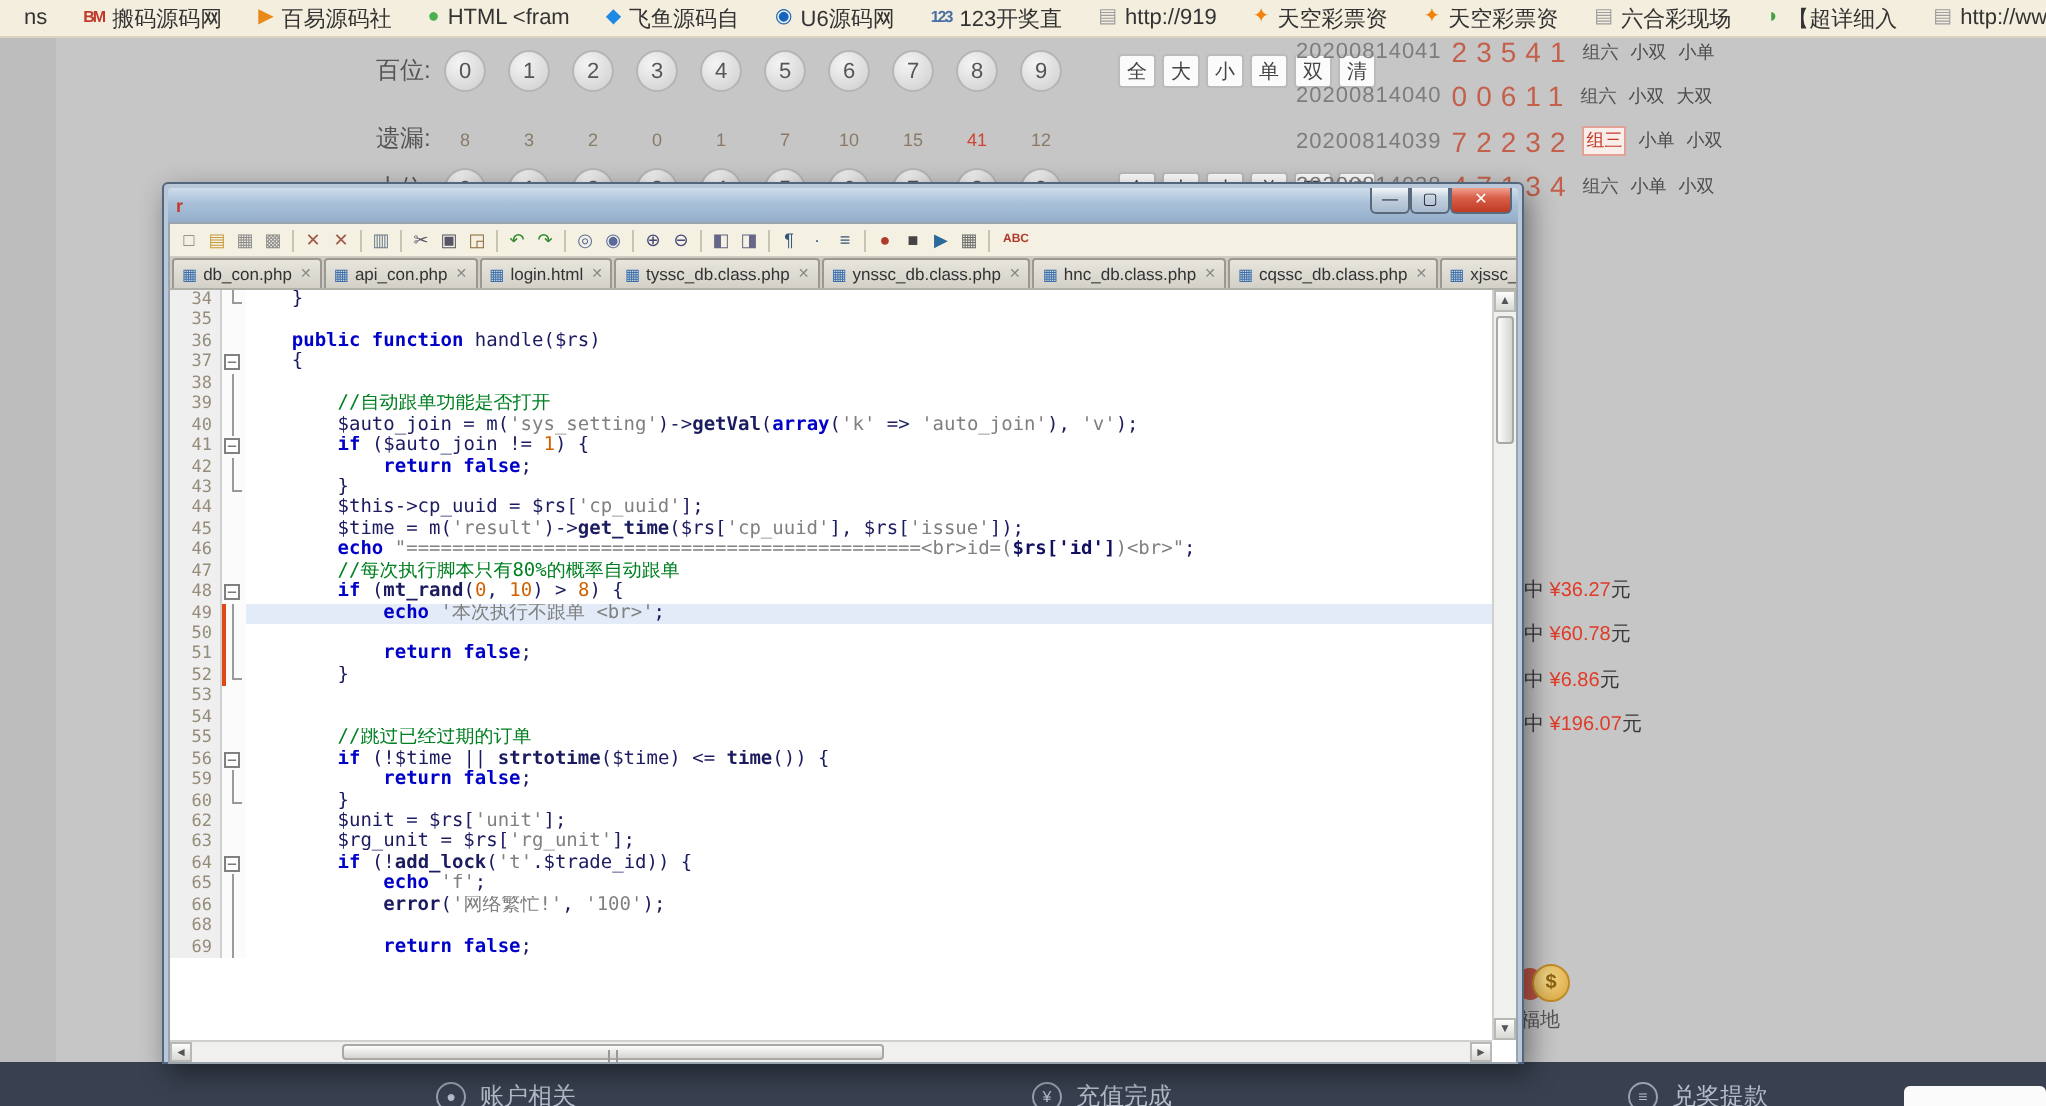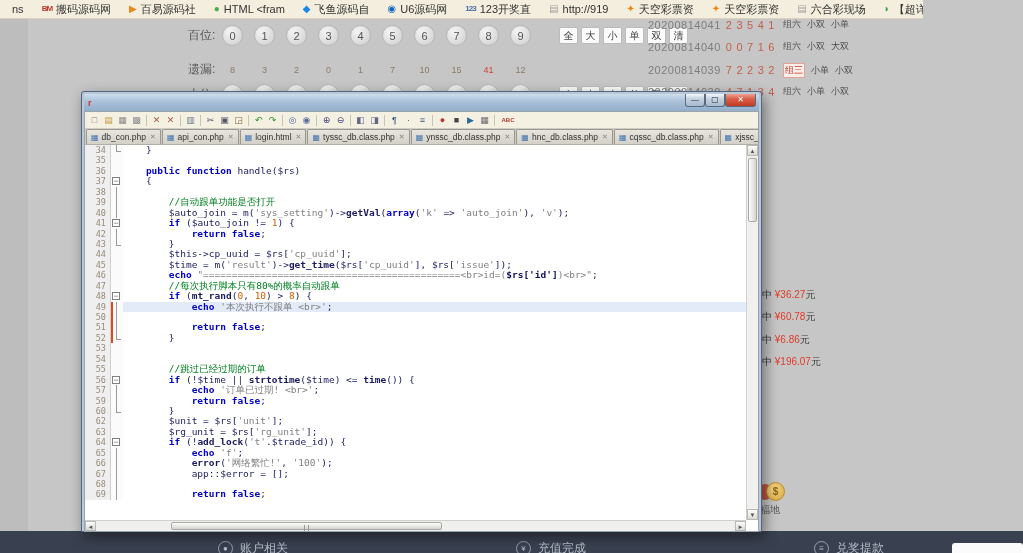--- a/index.html
+++ b/index.html
@@ -1,38 +1,38 @@
 <!DOCTYPE html>
 <html><head>
 <meta charset="utf-8">
 <style>
   *{margin:0;padding:0;box-sizing:border-box}
   html,body{width:1023px;height:553px;overflow:hidden;font-family:"Liberation Sans","DejaVu Sans",sans-serif;background:#c6c6c6;position:relative}
 
   
-  .bmbar{position:absolute;left:0;top:0;width:923px;height:19px;background:#f3eedd;border-bottom:1px solid #d8d2bf;display:flex;align-items:center;padding:0 4px;gap:2px;z-index:4;overflow:hidden}
+  .bmbar{position:absolute;left:0;top:0;width:1023px;height:19px;background:#f3eedd;border-bottom:1px solid #d8d2bf;display:flex;align-items:center;padding:0 4px;gap:2px;z-index:4;overflow:hidden}
   .bm-item{display:flex;align-items:center;gap:4px;padding:1px 8px;font-size:11px;color:#333;white-space:nowrap;cursor:pointer}
   .bm-ico{font-size:10px;line-height:10px;font-weight:bold}
   .bm-ico.txt{font-size:8px;letter-spacing:-1px}
 
   
   .leftstrip{position:absolute;left:0;top:19px;width:28px;height:534px;background:#bdbdbd}
   .betrow{position:absolute;display:flex;align-items:center}
   .betlabel{font-size:12px;color:#555;width:34px}
   .balls{display:flex;gap:11px}
   .ball{width:21px;height:21px;border-radius:50%;background:radial-gradient(circle at 35% 30%,#f4f4f4,#cdcdcd);border:1px solid #b5b5b5;color:#555;font-size:11px;display:flex;align-items:center;justify-content:center;cursor:pointer}
   .filters{display:flex;gap:3px;margin-left:28px}
   .fbtn{width:19px;height:17px;background:#fbfbfb;border:1px solid #bbb;border-radius:2px;font-size:10px;color:#444;display:flex;align-items:center;justify-content:center;cursor:pointer}
   .missvals{display:flex;gap:11px}
   .miss{width:21px;text-align:center;font-size:9px;color:#8a7b68}
   .miss.hot{color:#d04535}
 
   .rrow{position:absolute;left:648px;display:flex;align-items:center;font-size:10px;white-space:nowrap}
   .r-issue{color:#7d7d7d;font-size:11px;letter-spacing:.5px}
-  .r-digits{color:#c45f4a;font-size:11px;letter-spacing:4.5px;margin-left:5px}
+  .r-digits{color:#c45f4a;font-size:14px;letter-spacing:4.5px;margin-left:5px}
   .r-group{color:#555;font-size:9px;margin-left:4px}
   .r-group.hot{color:#c43a28;border:1px solid #e2a396;background:#faeeea;padding:0 1px}
   .r-tag{color:#4a4a4a;font-size:9px;margin-left:6px}
 
   .wrow{position:absolute;left:752px;font-size:10px;white-space:nowrap}
   .w-pre{color:#3a3a3a}
   .w-amt{color:#e03b28}
   .w-suf{color:#3a3a3a}
 
   .coin{position:absolute;left:758px;top:481px;width:30px;height:22px}
@@ -213,21 +213,21 @@
 <div id="results">
     <div class="rrow" style="top: 18px;">
       <span class="r-issue">20200814041</span>
       <span class="r-digits">23541</span>
       <span class="r-group">组六</span>
       <span class="r-tag">小双</span>
       <span class="r-tag">小单</span>
     </div>
     <div class="rrow" style="top: 40.45px;">
       <span class="r-issue">20200814040</span>
-      <span class="r-digits">00716</span>
+      <span class="r-digits">00611</span>
       <span class="r-group">组六</span>
       <span class="r-tag">小双</span>
       <span class="r-tag">大双</span>
     </div>
     <div class="rrow" style="top: 62.9px;">
       <span class="r-issue">20200814039</span>
       <span class="r-digits">72232</span>
       <span class="r-group hot">组三</span>
       <span class="r-tag">小单</span>
       <span class="r-tag">小双</span>
@@ -418,29 +418,27 @@
         <div class="cline"><span class="ln">47</span><span class="fold "></span><span class="ctext"><span class="seg-c">        //每次执行脚本只有80%的概率自动跟单</span></span></div>
         <div class="cline"><span class="ln">48</span><span class="fold box"><span class="fbox">–</span></span><span class="ctext"><span class="seg-d">        </span><span class="seg-k">if</span><span class="seg-d"> (</span><span class="seg-f">mt_rand</span><span class="seg-d">(</span><span class="seg-n">0</span><span class="seg-d">, </span><span class="seg-n">10</span><span class="seg-d">) &gt; </span><span class="seg-n">8</span><span class="seg-d">) {</span></span></div>
         <div class="cline cur"><span class="ln">49</span><span class="fold line chg"></span><span class="ctext"><span class="seg-d">            </span><span class="seg-k">echo </span><span class="seg-s">'本次执行不跟单 &lt;br&gt;'</span><span class="seg-d">;</span></span></div>
         <div class="cline"><span class="ln">50</span><span class="fold line chg"></span><span class="ctext"></span></div>
         <div class="cline"><span class="ln">51</span><span class="fold line chg"></span><span class="ctext"><span class="seg-d">            </span><span class="seg-k">return false</span><span class="seg-d">;</span></span></div>
         <div class="cline"><span class="ln">52</span><span class="fold end chg"></span><span class="ctext"><span class="seg-d">        }</span></span></div>
         <div class="cline"><span class="ln">53</span><span class="fold "></span><span class="ctext"></span></div>
         <div class="cline"><span class="ln">54</span><span class="fold "></span><span class="ctext"></span></div>
         <div class="cline"><span class="ln">55</span><span class="fold "></span><span class="ctext"><span class="seg-c">        //跳过已经过期的订单</span></span></div>
         <div class="cline"><span class="ln">56</span><span class="fold box"><span class="fbox">–</span></span><span class="ctext"><span class="seg-d">        </span><span class="seg-k">if</span><span class="seg-d"> (!$time || </span><span class="seg-f">strtotime</span><span class="seg-d">($time) &lt;= </span><span class="seg-f">time</span><span class="seg-d">()) {</span></span></div>
-        <div class="cline"><span class="ln">57</span><span class="fold line"></span><span class="ctext"><span class="seg-d">            </span><span class="seg-k">echo </span><span class="seg-s">'订单已过期! &lt;br&gt;'</span><span class="seg-d">;</span></span></div>
         <div class="cline"><span class="ln">59</span><span class="fold line"></span><span class="ctext"><span class="seg-d">            </span><span class="seg-k">return false</span><span class="seg-d">;</span></span></div>
         <div class="cline"><span class="ln">60</span><span class="fold end"></span><span class="ctext"><span class="seg-d">        }</span></span></div>
         <div class="cline"><span class="ln">62</span><span class="fold "></span><span class="ctext"><span class="seg-d">        $unit = $rs[</span><span class="seg-s">'unit'</span><span class="seg-d">];</span></span></div>
         <div class="cline"><span class="ln">63</span><span class="fold "></span><span class="ctext"><span class="seg-d">        $rg_unit = $rs[</span><span class="seg-s">'rg_unit'</span><span class="seg-d">];</span></span></div>
         <div class="cline"><span class="ln">64</span><span class="fold box"><span class="fbox">–</span></span><span class="ctext"><span class="seg-d">        </span><span class="seg-k">if</span><span class="seg-d"> (!</span><span class="seg-f">add_lock</span><span class="seg-d">(</span><span class="seg-s">'t'</span><span class="seg-d">.$trade_id)) {</span></span></div>
         <div class="cline"><span class="ln">65</span><span class="fold line"></span><span class="ctext"><span class="seg-d">            </span><span class="seg-k">echo </span><span class="seg-s">'f'</span><span class="seg-d">;</span></span></div>
         <div class="cline"><span class="ln">66</span><span class="fold line"></span><span class="ctext"><span class="seg-d">            </span><span class="seg-f">error</span><span class="seg-d">(</span><span class="seg-s">'网络繁忙!'</span><span class="seg-d">, </span><span class="seg-s">'100'</span><span class="seg-d">);</span></span></div>
-        <div class="cline"><span class="ln">67</span><span class="fold line"></span><span class="ctext"><span class="seg-d">            app::$error = [];</span></span></div>
         <div class="cline"><span class="ln">68</span><span class="fold line"></span><span class="ctext"></span></div>
         <div class="cline"><span class="ln">69</span><span class="fold line"></span><span class="ctext"><span class="seg-d">            </span><span class="seg-k">return false</span><span class="seg-d">;</span></span></div>
       </div>
     <div class="vscroll">
       <div class="arr">▲</div>
       <div class="vthumb"></div>
       <div class="arr dn">▼</div>
     </div>
     <div class="hscroll">
       <div class="arr" style="left:0">◄</div>

